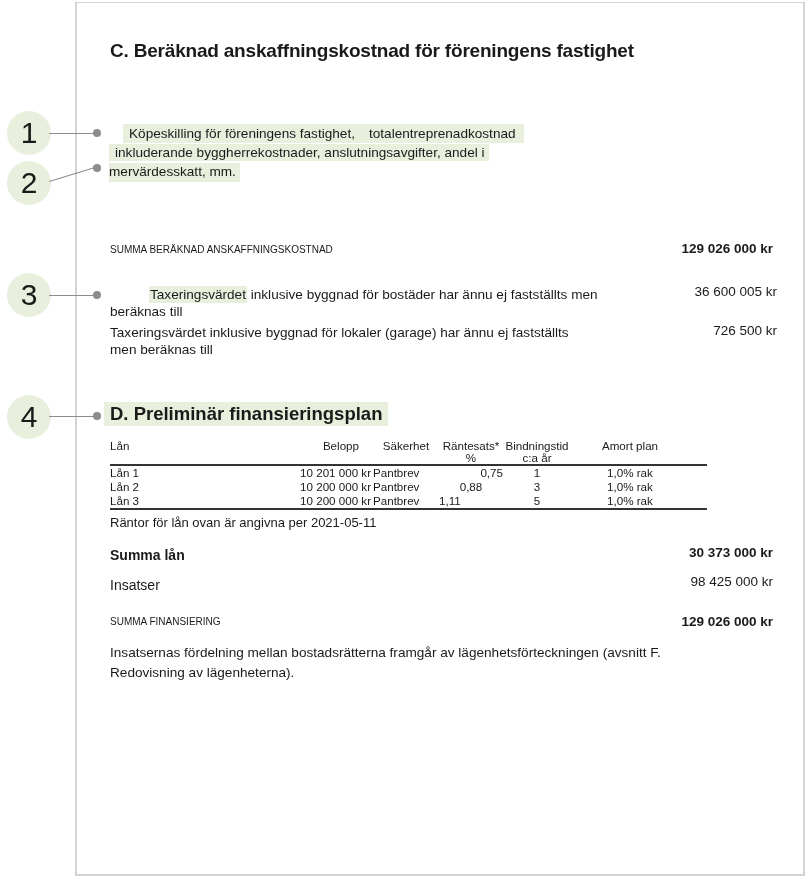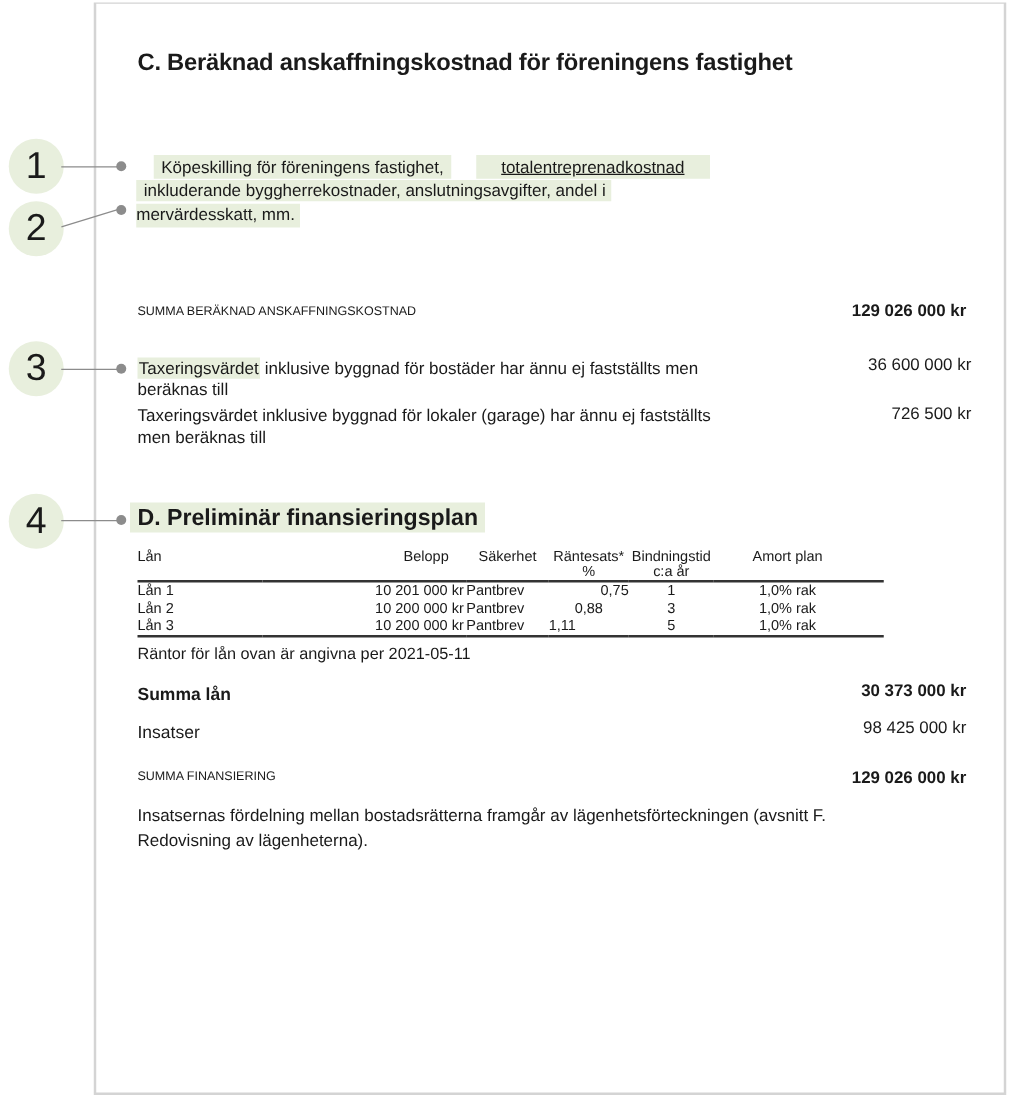--- a/index.html
+++ b/index.html
@@ -6,21 +6,21 @@
   body { width: 810px; height: 882px; position: relative; overflow: hidden;
          font-family: "Liberation Sans", sans-serif; color: #1a1a1a; }
   .page { position: absolute; left: 75px; top: 2px; width: 730px; height: 874px;
           border: 2px solid #d4d4d4; border-top-width: 1px; box-sizing: border-box; background: #fff; }
   .abs { position: absolute; white-space: nowrap; }
   .h-c { left: 110px; top: 40px; font-size: 19px; font-weight: bold; letter-spacing: -0.2px; }
   .hl { background: #e8efdd; }
   .para1 { left: 103px; top: 124px; font-size: 13.6px; line-height: 19px; }
   .para1 .line { display: block; height: 19px; }
   .para1 .l1a { padding: 2px 6px; margin-left: 20px; }
-  .para1 .l1b { padding: 2px 20px; margin-left: 20px; text-decoration: underline; }
+  .para1 .l1b { padding: 2px 8px; margin-left: 0; }
   .callout { position: absolute; width: 44px; height: 44px; border-radius: 50%;
              background: #e8efdd; font-size: 30px; line-height: 44px; text-align: center; color: #1a1a1a; }
   .leader { position: absolute; height: 1px; background: #8c8c8c; transform-origin: 0 0; }
   .dot { position: absolute; width: 8px; height: 8px; border-radius: 50%; background: #8c8c8c; }
   .row-label { font-size: 13.6px; }
   .caps { font-size: 10px; font-weight: normal; }
   .right { text-align: right; }
   .bold-val { font-weight: bold; font-size: 13.5px; }
   .val { font-size: 13.5px; }
   .h-d { left: 104px; top: 402px; font-size: 18.5px; font-weight: bold; padding: 1px 6px; }
@@ -56,24 +56,24 @@
 <div class="dot" style="left:93px;top:164px;"></div>
 
 <div class="abs caps" style="left:110px;top:244px;">SUMMA BERÄKNAD ANSKAFFNINGSKOSTNAD</div>
 <div class="abs bold-val" style="right:37px;top:241px;">129 026 000 kr</div>
 
 <div class="callout" style="left:7px;top:273px;">3</div>
 <div class="leader" style="left:49px;top:295px;width:46px;"></div>
 <div class="dot" style="left:93px;top:291px;"></div>
 
 <div class="abs row-label" style="left:110px;top:286px;line-height:17px;">
-  <span class="hl" style="padding:1px 1px;">Taxeringsvärdet</span><span> inklusive byggnad för bostäder har ännu ej fastställts men</span><br>
+  <span class="hl" style="padding:1px 1px;margin-left:39px;">Taxeringsvärdet</span><span> inklusive byggnad för bostäder har ännu ej fastställts men</span><br>
   <span>beräknas till</span>
 </div>
-<div class="abs val" style="right:33px;top:284px;">36 600 000 kr</div>
+<div class="abs val" style="right:33px;top:284px;">36 600 005 kr</div>
 
 <div class="abs row-label" style="left:110px;top:324px;line-height:17px;">
   <span>Taxeringsvärdet inklusive byggnad för lokaler (garage) har ännu ej fastställts</span><br>
   <span>men beräknas till</span>
 </div>
 <div class="abs val" style="right:33px;top:323px;">726 500 kr</div>
 
 <div class="callout" style="left:7px;top:395px;">4</div>
 <div class="leader" style="left:49px;top:416px;width:46px;"></div>
 <div class="dot" style="left:93px;top:412px;"></div>

